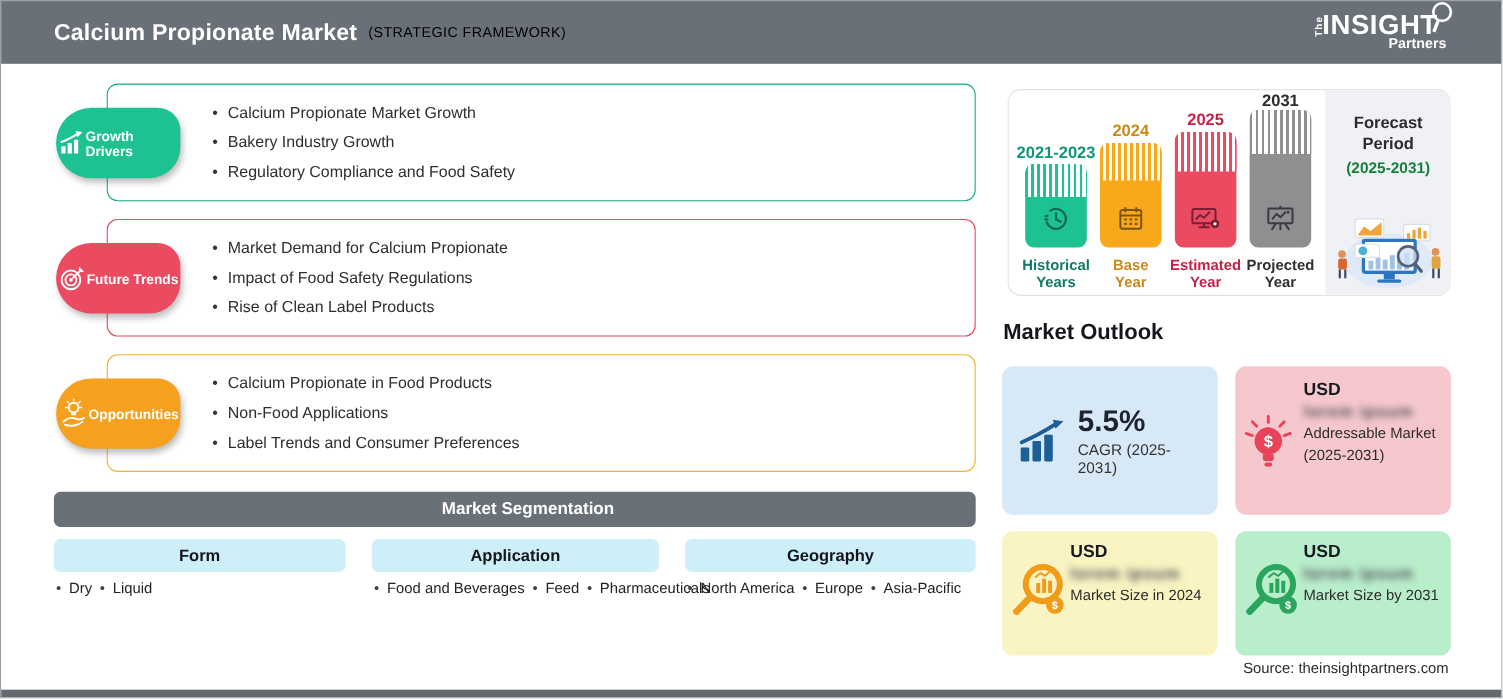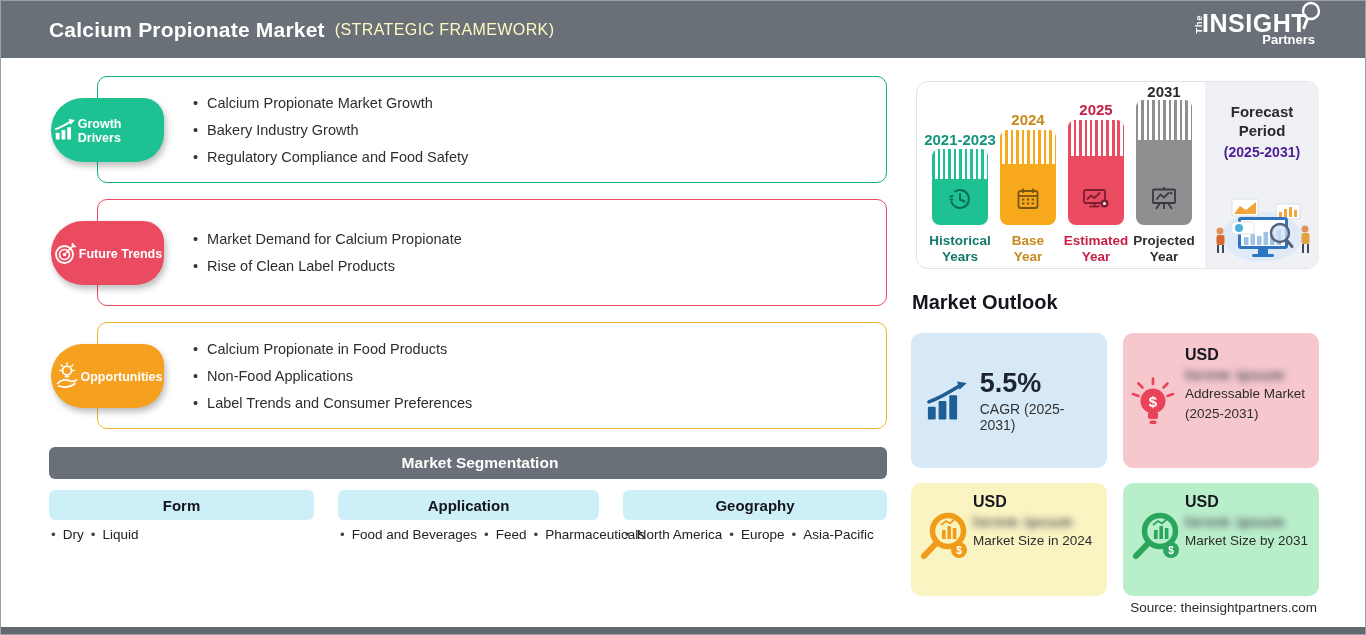--- a/index.html
+++ b/index.html
@@ -3,21 +3,21 @@
 <meta charset="utf-8">
 <style>
   * { margin:0; padding:0; box-sizing:border-box; }
   html,body { width:1366px; height:635px; overflow:hidden; background:#fff; }
   body { font-family:"Liberation Sans", sans-serif; }
   .canvas { position:relative; width:1366px; height:635px; background:#fff; border:1px solid #9aa0a6; overflow:hidden; }
 
   
   .header { position:absolute; top:0; left:0; width:100%; height:57px; background:#6a7077; display:flex; align-items:center; padding:0 48px; }
   .title { color:#fff; font-size:21px; font-weight:700; letter-spacing:.2px; }
-  .framework { color:#fef9c3; font-size:16px; margin-left:10px; font-weight:400; letter-spacing:.4px; }
+  .framework { color:#000000; font-size:13px; margin-left:10px; font-weight:400; letter-spacing:.4px; }
   .logo { position:absolute; right:58px; top:10px; color:#fff; }
   .logo-row { display:flex; align-items:flex-end; position:relative; }
   .logo-the { font-size:9px; font-weight:700; transform:rotate(-90deg); letter-spacing:1px; margin-right:-6px; margin-bottom:7px; }
   .logo-insight { font-size:25px; font-weight:800; letter-spacing:.5px; line-height:25px; }
   .logo-lens { position:absolute; right:-16px; top:-10px; }
   .logo-partners { text-align:right; font-size:13px; font-weight:700; margin-top:-4px; margin-right:-8px; }
 
   
   .section { position:absolute; left:96px; width:790px; height:107px; border-radius:10px; background:#fff; display:flex; flex-direction:column; justify-content:center; gap:11px; padding-left:95px; }
   .sec1 { top:75px;  border:1.5px solid #14ad85; }
@@ -63,21 +63,21 @@
   .tlabel { position:absolute; top:151px; font-size:13.5px; font-weight:700; text-align:center; line-height:16px; }
   .tl1 { left:0;     width:86px;  color:#117a66; }
   .tl2 { left:55px;  width:112px; color:#c8881c; }
   .tl3 { left:123px; width:112px; color:#c62046; }
   .tl4 { left:191px; width:112px; color:#2f2f33; }
   .bar-icon { position:absolute; top:104px; }
   .bi1 { left:30px; } .bi2 { left:98px; } .bi3 { left:165px; } .bi4 { left:233px; }
 
   .forecast-panel { position:absolute; left:288px; top:0; width:114px; height:186px; background:#f0f1f4; border-radius:0 11px 11px 0; text-align:center; padding-top:20px; }
   .forecast-title { font-size:15px; font-weight:700; color:#2a2a33; line-height:19px; }
-  .forecast-range { font-size:14px; color:#4c1d95; margin-top:4px; font-weight:600; }
+  .forecast-range { font-size:14px; color:#15803d; margin-top:4px; font-weight:600; }
   .illus { position:absolute; bottom:5px; left:5px; }
 
   
   .outlook-title { position:absolute; left:911px; top:290px; font-size:20px; font-weight:800; color:#15151d; }
   .card { position:absolute; border-radius:10px; }
   .card1 { left:910px;  top:332px; width:196px; height:135px; background:#d7e9f6; display:flex; align-items:center; padding:0 10px 0 14px; gap:10px; }
   .card2 { left:1122px; top:332px; width:196px; height:135px; background:#f6c8ce; }
   .card3 { left:910px;  top:482px; width:196px; height:113px; background:#faf4c3; }
   .card4 { left:1122px; top:482px; width:196px; height:113px; background:#b9eecb; }
   .cagr-value { font-size:27px; font-weight:800; color:#1d2430; line-height:30px; }
@@ -131,20 +131,21 @@
         <rect x="17" y="10" width="4" height="13" rx="0.5"></rect>
       </g>
       <path d="M5 12 C 11 10, 16 7, 21 4" stroke="#fff" stroke-width="2" fill="none" stroke-linecap="round"></path>
       <polygon points="18.5,1.5 25,2.5 20.5,7.5" fill="#fff"></polygon>
     </svg>
     <div class="badge-label">Growth Drivers</div>
   </div>
 
   <div class="section sec2">
     <div class="bullet">Market Demand for Calcium Propionate</div>
+    <div class="bullet">Impact of Food Safety Regulations</div>
     <div class="bullet">Rise of Clean Label Products</div>
   </div>
   <div class="badge badge2">
     <svg width="26" height="26" viewBox="0 0 26 26">
       <circle cx="11.5" cy="14.5" r="8.5" fill="none" stroke="#fff" stroke-width="1.8"></circle>
       <circle cx="11.5" cy="14.5" r="5" fill="none" stroke="#fff" stroke-width="1.6"></circle>
       <circle cx="11.5" cy="14.5" r="1.7" fill="#fff"></circle>
       <line x1="13" y1="13" x2="20.5" y2="5.5" stroke="#fff" stroke-width="1.7"></line>
       <polygon points="19,2.5 23.5,7 20.5,7.5 18.5,5.5" fill="#fff"></polygon>
     </svg>

